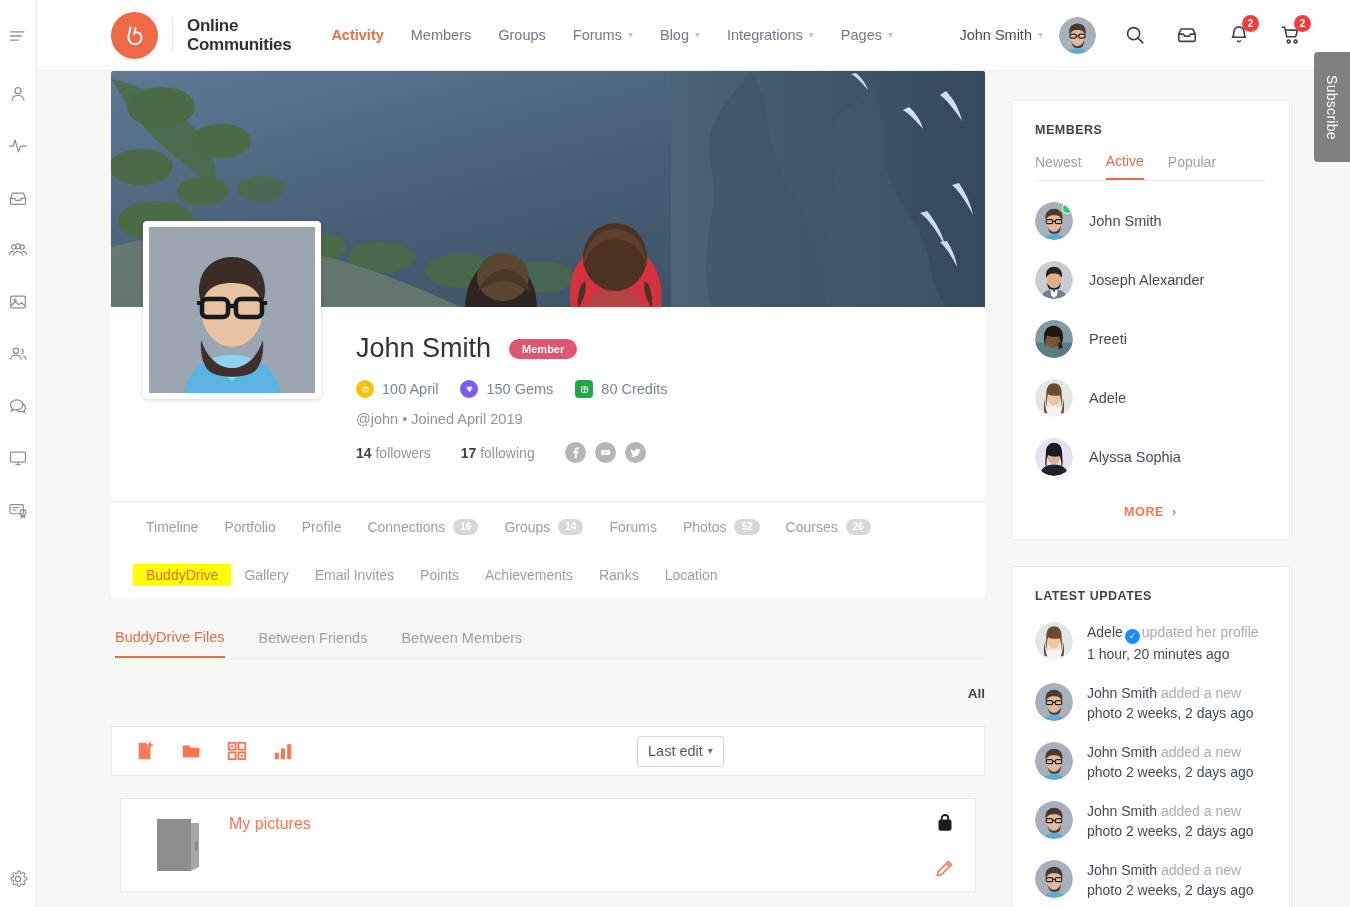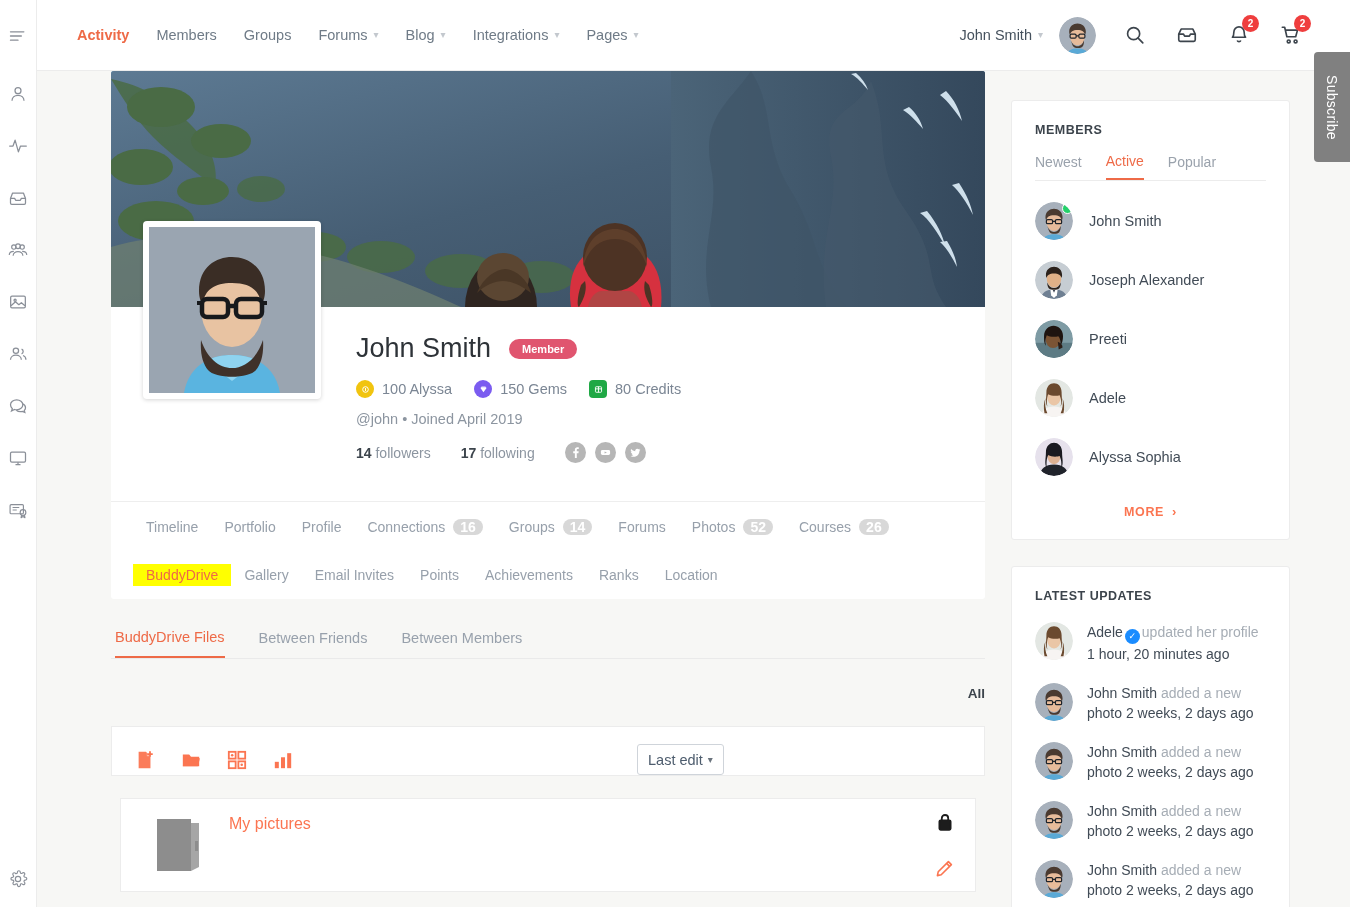--- a/index.html
+++ b/index.html
@@ -153,21 +153,21 @@
   #tabs-primary {
     border-top: 1px solid #eeeeee; display: flex; align-items: center;
     padding: 0 0 0 22px; height: 50px;
   }
   #tabs-primary .ptab {
     font-size: 14px; color: #97a0ab; padding: 0 13px; cursor: pointer;
     display: flex; align-items: center; height: 100%;
   }
   .count-pill {
     margin-left: 8px; background: #d8d8d8; color: #fff; border-radius: 9px;
-    font-size: 14px; font-weight: bold; padding: 2px 7px; line-height: 12px;
+    font-size: 10px; font-weight: bold; padding: 2px 7px; line-height: 12px;
   }
   #tabs-secondary {
     display: flex; align-items: center; padding: 0 0 0 22px; height: 48px;
   }
   #tabs-secondary .stab {
     font-size: 14px; color: #97a0ab; padding: 3px 13px; cursor: pointer;
   }
   #tabs-secondary .stab.highlighted {
     color: #ee6a47; background: #ffff00; font-weight: normal;
   }
@@ -182,21 +182,21 @@
     cursor: pointer;
   }
   #bd-tabs .bdtab.active {
     color: #ee6a47; border-bottom: 2px solid #ee6a47; padding-right: 0;
     margin-right: 34px;
   }
   #bd-crumb { margin-top: 27px; padding-left: 32px; font-size: 13.5px; color: #3c444c; font-weight: bold; text-align: right; }
 
   #bd-toolbar {
     margin-top: 25px; background: #fff; border: 1px solid #ececec;
-    height: 50px; display: flex; align-items: flex-end; padding: 0 18px;
+    height: 50px; display: flex; align-items: center; padding: 0 18px;
   }
   .tool-icon {
     width: 30px; height: 30px; margin-right: 16px; color: #fb7551;
     display: flex; align-items: center; justify-content: center; cursor: pointer;
   }
   .tool-icon svg { width: 20px; height: 20px; display: block; }
   #bd-sort {
     margin-left: 323px; border: 1px solid #cfd4da; border-radius: 3px;
     height: 31px; padding: 0 10px; display: flex; align-items: center;
     font-size: 14.5px; color: #4d5c6d; background: #fff; cursor: pointer;
@@ -352,20 +352,33 @@
   <div class="rail-spacer"></div>
   <div class="rail-icon bottom">
     <svg viewBox="0 0 24 24" fill="none" stroke="currentColor" stroke-width="1.4">
         <circle cx="12" cy="12" r="3.2"></circle>
         <path d="M19.3 14.2a1.4 1.4 0 0 0 .3 1.5l.1.1a1.7 1.7 0 1 1-2.4 2.4l-.1-.1a1.4 1.4 0 0 0-1.5-.3 1.4 1.4 0 0 0-.9 1.3v.3a1.7 1.7 0 1 1-3.4 0v-.2a1.4 1.4 0 0 0-.9-1.3 1.4 1.4 0 0 0-1.5.3l-.1.1a1.7 1.7 0 1 1-2.4-2.4l.1-.1a1.4 1.4 0 0 0 .3-1.5 1.4 1.4 0 0 0-1.3-.9H5.2a1.7 1.7 0 0 1 0-3.4h.2a1.4 1.4 0 0 0 1.3-.9 1.4 1.4 0 0 0-.3-1.5l-.1-.1A1.7 1.7 0 1 1 8.7 5l.1.1a1.4 1.4 0 0 0 1.5.3h.1a1.4 1.4 0 0 0 .9-1.3v-.3a1.7 1.7 0 1 1 3.4 0v.2a1.4 1.4 0 0 0 .9 1.3 1.4 1.4 0 0 0 1.5-.3l.1-.1a1.7 1.7 0 1 1 2.4 2.4l-.1.1a1.4 1.4 0 0 0-.3 1.5v.1a1.4 1.4 0 0 0 1.3.9h.3a1.7 1.7 0 1 1 0 3.4h-.2a1.4 1.4 0 0 0-1.3.9z"></path>
       </svg>
   </div>
 </div>
 
 <div id="header">
+  <div id="brand">
+    <div id="logo-mark">
+      <svg viewBox="0 0 32 32" fill="none" stroke="#fff" stroke-width="2.1" stroke-linecap="round">
+        <path d="M11 8c0 5-2 6.5-2 10.5A7 7 0 0 0 23 19c0-4.5-3.5-6-6.5-6"></path>
+        <path d="M16.5 8.5c0 3.5-1.5 4-1.5 6.5"></path>
+      </svg>
+    </div>
+    <div id="brand-divider"></div>
+    <div id="brand-name">
+      <div>Online</div>
+      <div>Communities</div>
+    </div>
+  </div>
 
   <nav id="main-nav">
     <div class="nav-item active">
         <span>Activity</span>
       </div>
     <div class="nav-item">
         <span>Members</span>
       </div>
     <div class="nav-item">
         <span>Groups</span>
@@ -538,21 +551,21 @@
           </div>
 
           <div id="currency-row">
             <div class="currency">
               <span class="coin coins">
                 <svg viewBox="0 0 18 18" fill="none" stroke="#fff" stroke-width="1.6">
                     <circle cx="9" cy="9" r="4.6"></circle>
                     <path d="M9 6.6v4.8"></path>
                   </svg>
               </span>
-              <span class="currency-label">100 Alyssa</span>
+              <span class="currency-label">100 April</span>
             </div>
             <div class="currency">
               <span class="coin gems">
                 <svg viewBox="0 0 18 18" fill="#fff">
                     <path d="M4 6.5h10l-5 7z"></path>
                     <path d="M4 6.5 6 4h6l2 2.5z" opacity=".85"></path>
                   </svg>
               </span>
               <span class="currency-label">150 Gems</span>
             </div>

